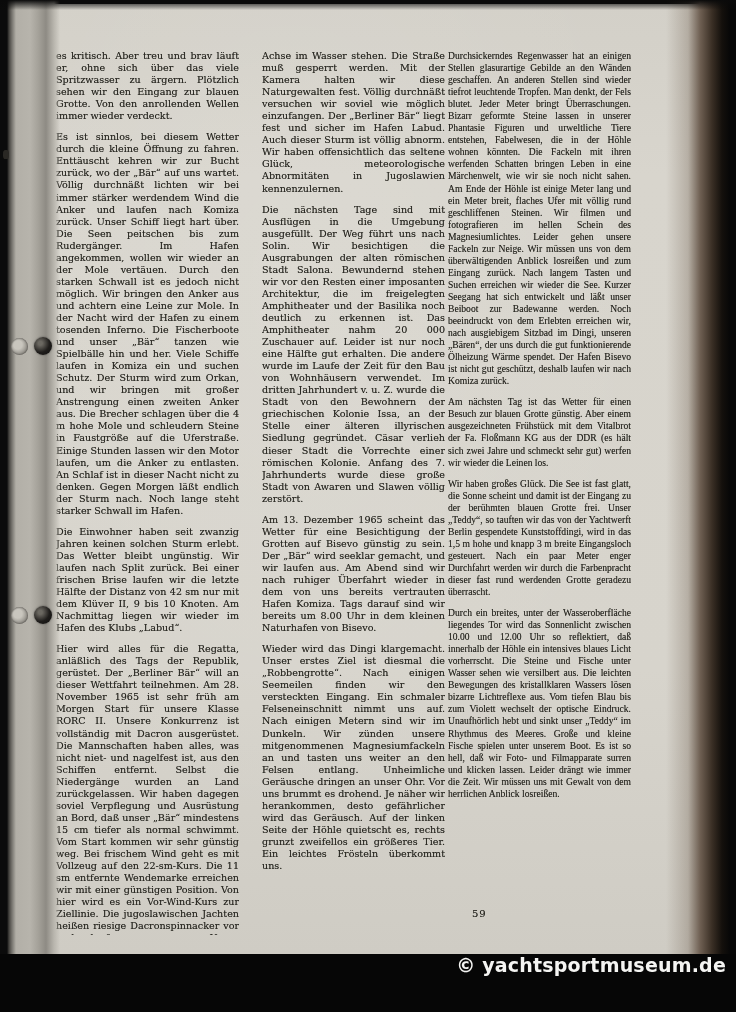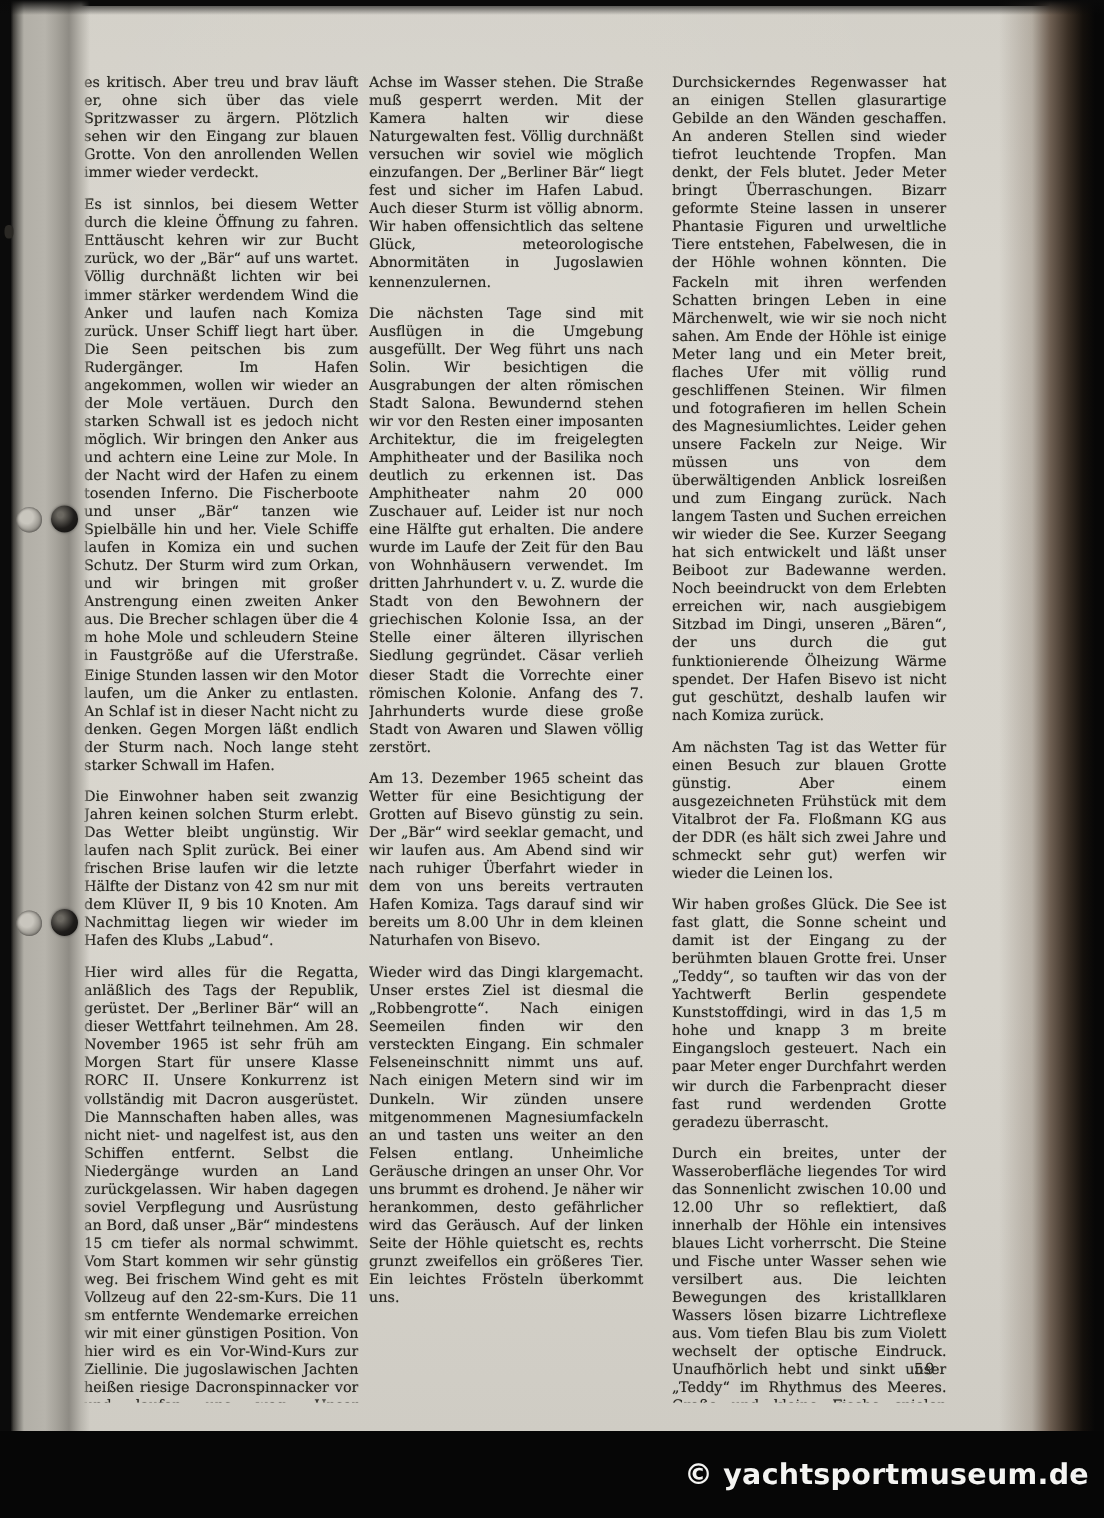--- a/index.html
+++ b/index.html
@@ -36,21 +36,21 @@
       #070707 64px);
   }
   
   #top-edge{
     position:absolute;left:0;top:0;width:736px;height:10px;
     background:linear-gradient(180deg,#0a0a0a 0%,rgba(10,10,10,0) 100%);
   }
   
   #bottom-band{
     position:absolute;left:0;bottom:0;width:736px;height:58px;
-    background:#060606;display:flex;align-items:center;justify-content:flex-end;
+    background:#060606;display:flex;align-items:flex-start;justify-content:flex-end;
   }
   #bottom-band .wm{
     color:#f4f4f2;font-family:"DejaVu Sans", sans-serif;font-weight:bold;
     font-size:19px;letter-spacing:0.2px;padding-right:10px;
   }
   
   .hole-ring{
     position:absolute;width:17px;height:17px;border-radius:50%;
     background:radial-gradient(circle at 40% 40%, #c9c6be 30%, #8f8c85 70%, #5a5853 100%);
     box-shadow:inset 0 0 2px #3c3a37;
@@ -61,24 +61,24 @@
     box-shadow:0 0 2px rgba(0,0,0,0.5);
   }
   
   .col{
     position:absolute;top:50px;width:183px;height:885px;overflow:hidden;
     color:#272620;font-size:9.6px;line-height:12.05px;text-align:justify;
     text-shadow:0 0 0.45px rgba(39,38,32,0.55);
   }
   .col p{margin:0 0 9px 0;}
   #col1{left:56px;}
-  #col2{left:246px;}
-  #col3{left:448px;}
+  #col2{left:262px;}
+  #col3{left:448px;font-family:Liberation Serif, serif;}
   #page-num{
-    position:absolute;left:448px;top:908px;width:176px;text-align:right;
+    position:absolute;left:472px;top:908px;width:176px;
     color:#272620;font-size:10px;letter-spacing:1px;
     text-shadow:0 0 0.45px rgba(39,38,32,0.55);
   }
   
   .speck{position:absolute;background:#2a2824;border-radius:40%;}
 </style>
 </head>
 <body>
 
 <div id="stage">

